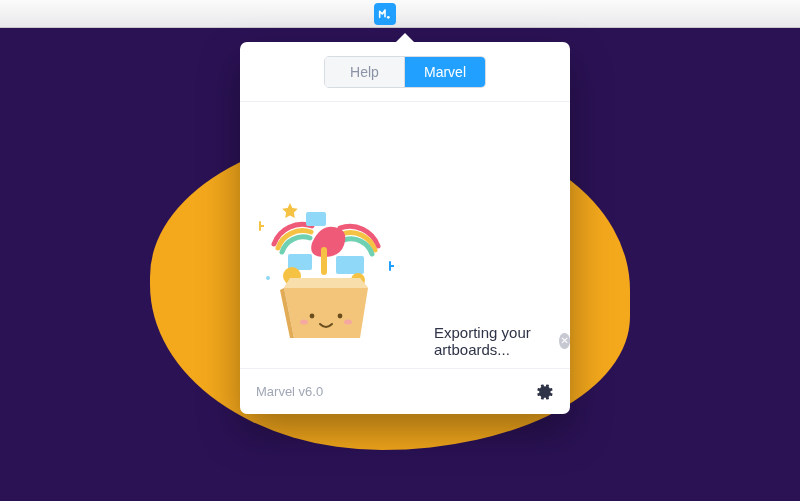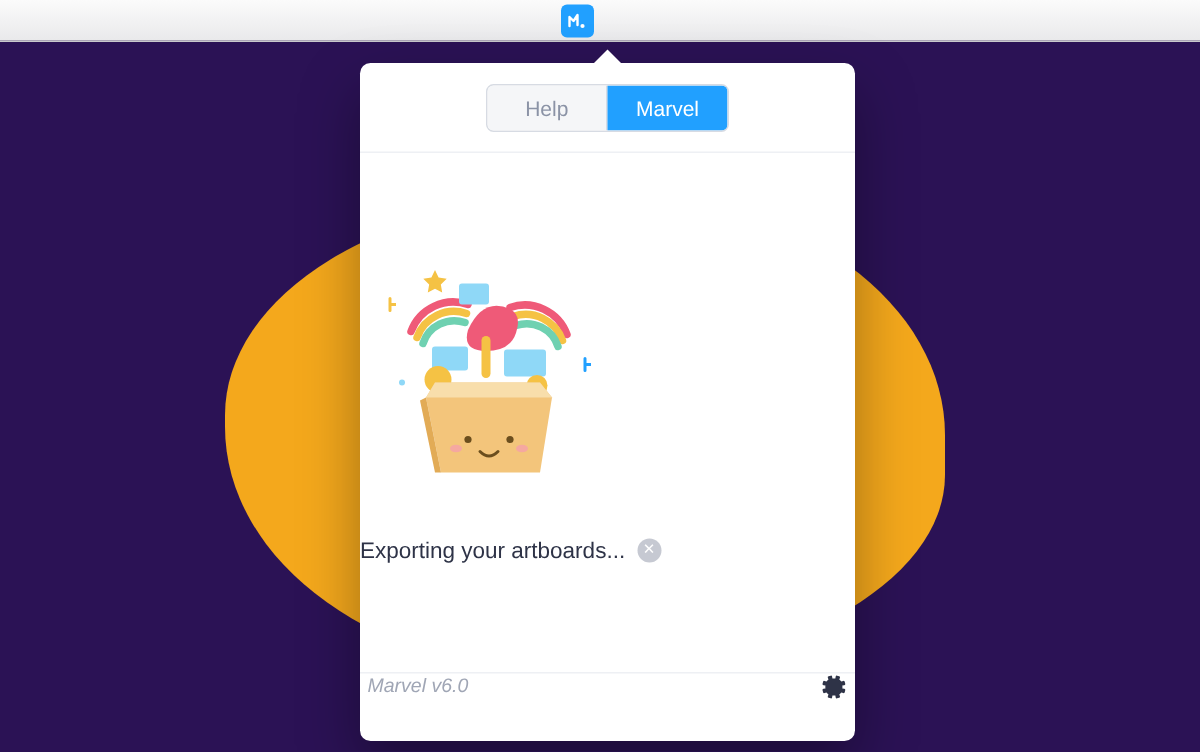--- a/index.html
+++ b/index.html
@@ -47,21 +47,21 @@
     justify-content: center;
   }
   .app-icon svg { display:block; }
 
   
   .popover {
     position: absolute;
     top: 42px;
     left: 240px;
     width: 330px;
-    height: 452px;
+    height: 372px;
     background: #fff;
     border-radius: 7px;
     box-shadow: 0 18px 40px rgba(0,0,0,0.35);
     display: flex;
     flex-direction: column;
   }
   .arrow {
     position: absolute;
     top: -9px;
     left: 50%;
@@ -105,22 +105,21 @@
   .seg-active {
     background: #21a0ff;
     color: #fff;
     font-weight: 500;
   }
 
   
   .body {
     flex: 1;
     display: flex;
-    flex-direction: column;
-    align-items: flex-start;
+    align-items: flex-end;
     justify-content: center;
     gap: 24px;
     padding-bottom: 10px;
   }
 
   .illustration {
     width: 170px;
     height: 170px;
     position: relative;
   }
@@ -146,23 +145,23 @@
     align-items: center;
     justify-content: center;
     cursor: pointer;
   }
 
   
   .footer {
     height: 46px;
     border-top: 1px solid #eef0f4;
     display: flex;
+    align-items: center;
     justify-content: space-between;
-    padding: 0 5px;
-    font-style: italic;
+    padding: 0 16px;
   }
   .version {
     color: #a0a6b5;
     font-size: 13px;
   }
   .gear {
     width: 18px;
     height: 18px;
     cursor: pointer;
     color: #2e3347;

